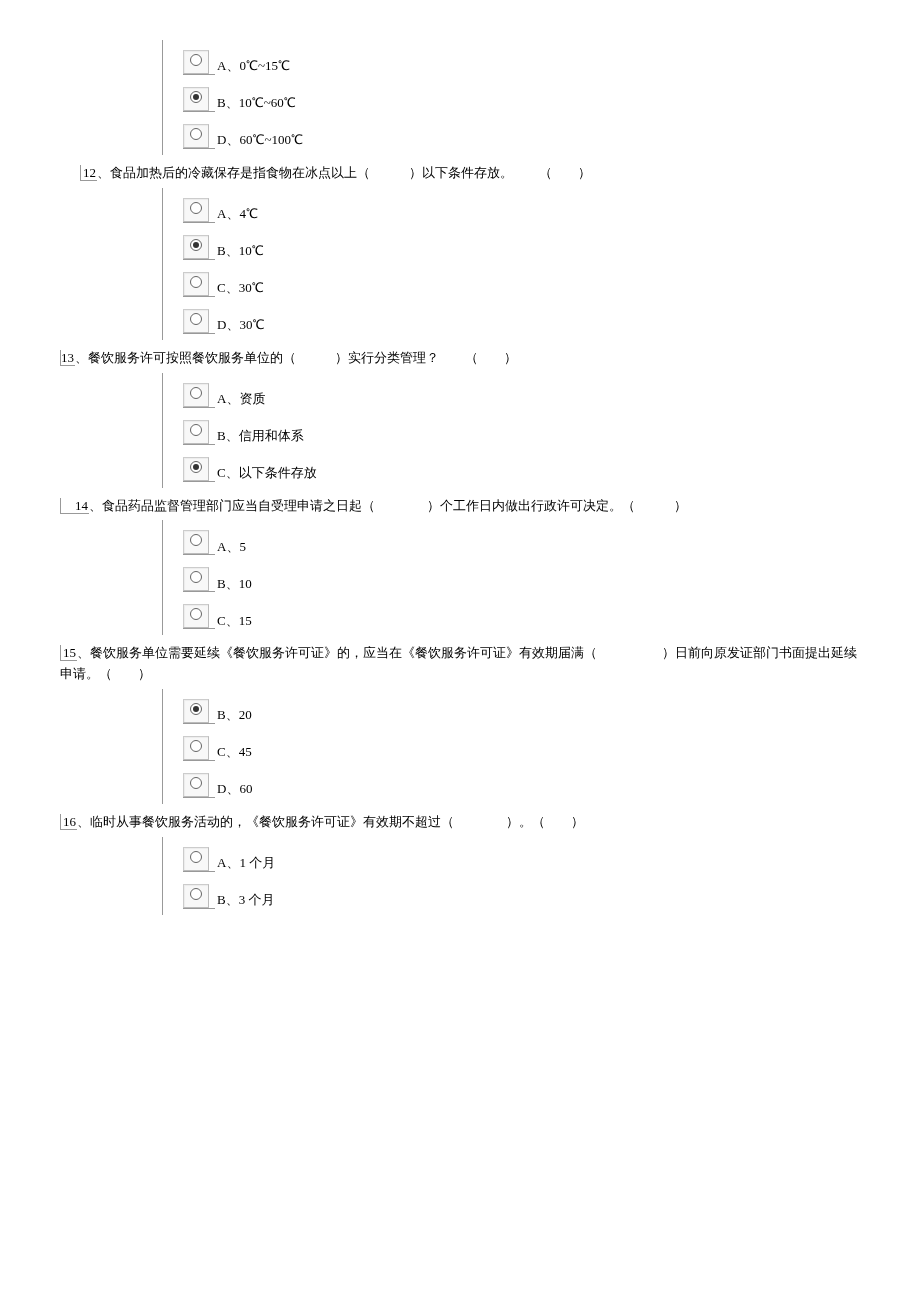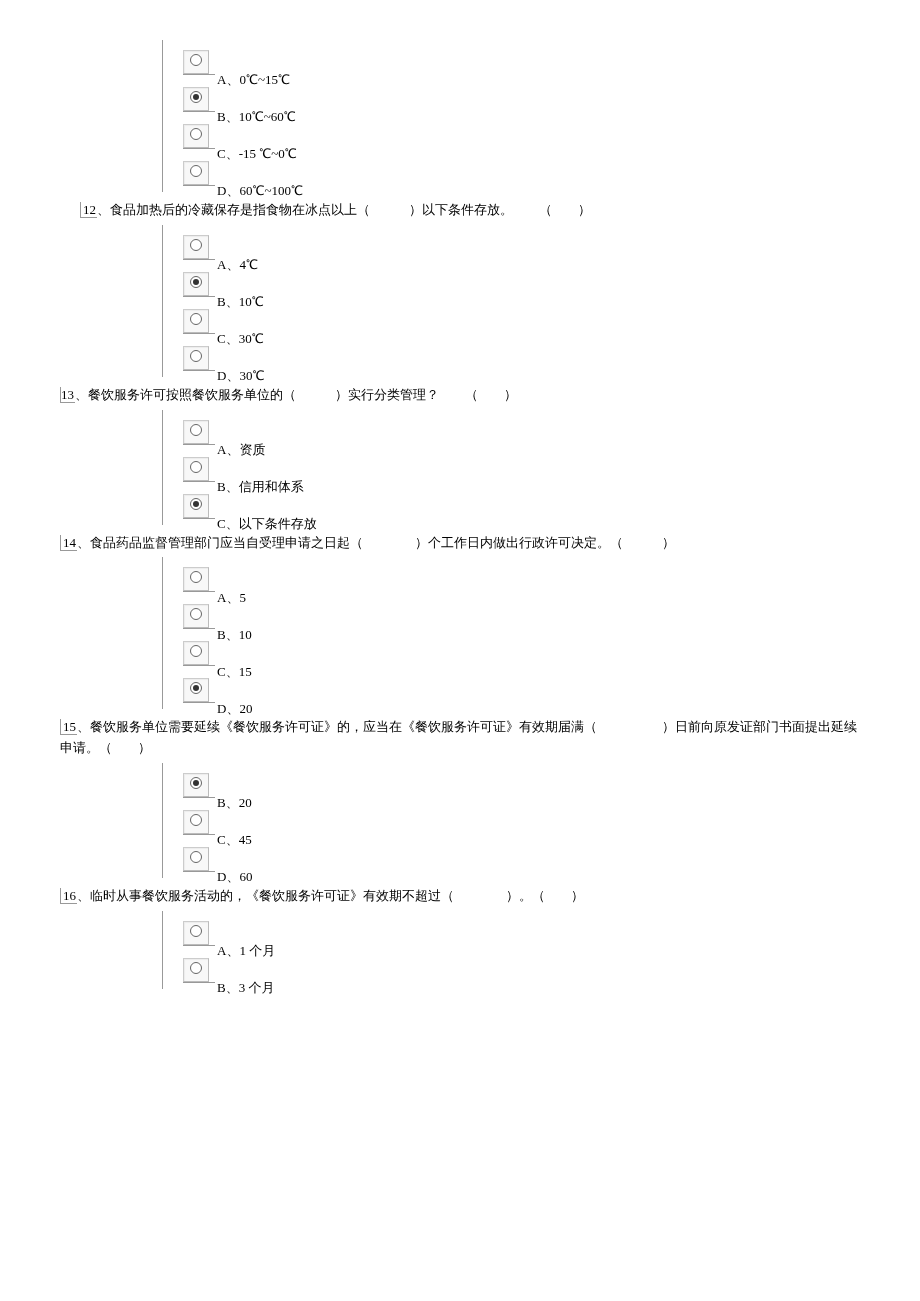--- a/index.html
+++ b/index.html
@@ -69,21 +69,21 @@
     }
     .radio-underline {
       border-bottom: 1px solid #999;
       display: inline-block;
       padding-bottom: 0;
       min-width: 26px;
     }
     .option-label {
       margin-left: 2px;
       position: relative;
-      top: 16px;
+      top: 2px;
     }
   </style>
 </head>
 <body>
 
 <div id="content">
     <div class="question-block">
       <div class="options-container">
         <div class="option-row">
           <span class="radio-underline">
@@ -100,28 +100,20 @@
             </span>
           </span>
           <span class="option-label"><span>B</span><span>、</span><span>10℃~60℃</span></span>
         </div>
         <div class="option-row">
           <span class="radio-underline">
             <span class="radio-wrapper">
               <span class="radio-circle"></span>
             </span>
           </span>
-          <span class="option-label"><span>C</span><span>、</span><span>-15 ℃~0℃</span></span>
-        </div>
-        <div class="option-row">
-          <span class="radio-underline">
-            <span class="radio-wrapper">
-              <span class="radio-circle"></span>
-            </span>
-          </span>
           <span class="option-label"><span>D</span><span>、</span><span>60℃~100℃</span></span>
         </div>
       </div>
     </div>
     <div class="question-block">
       <div class="question-text"><span style="border-bottom: 1px solid rgb(153, 153, 153); border-left: 1px solid rgb(153, 153, 153); padding-left: 2px; padding-right: 1px; margin-left: 20px;">12</span><span>、食品加热后的冷藏保存是指食物在冰点以上（　　　）以下条件存放。　　（　　）</span></div>
       <div class="options-container">
         <div class="option-row">
           <span class="radio-underline">
             <span class="radio-wrapper">
@@ -179,21 +171,21 @@
           <span class="radio-underline">
             <span class="radio-wrapper">
               <span class="radio-circle selected"></span>
             </span>
           </span>
           <span class="option-label"><span>C</span><span>、</span><span>以下条件存放</span></span>
         </div>
       </div>
     </div>
     <div class="question-block">
-      <div class="question-text"><span style="border-bottom: 1px solid rgb(153, 153, 153); border-left: 1px solid rgb(153, 153, 153); padding-left: 2px; padding-right: 1px;">14</span><span>、食品药品监督管理部门应当自受理申请之日起（　　　　）个工作日内做出行政许可决定。（　　　）</span></div>
+      <div class="question-text"><span style="border-bottom: 1px solid rgb(153, 153, 153); border-left: 1px solid rgb(153, 153, 153); padding-left: 14px; padding-right: 1px;">14</span><span>、食品药品监督管理部门应当自受理申请之日起（　　　　）个工作日内做出行政许可决定。（　　　）</span></div>
       <div class="options-container">
         <div class="option-row">
           <span class="radio-underline">
             <span class="radio-wrapper">
               <span class="radio-circle"></span>
             </span>
           </span>
           <span class="option-label"><span>A</span><span>、</span><span>5</span></span>
         </div>
         <div class="option-row">
@@ -204,28 +196,20 @@
           </span>
           <span class="option-label"><span>B</span><span>、</span><span>10</span></span>
         </div>
         <div class="option-row">
           <span class="radio-underline">
             <span class="radio-wrapper">
               <span class="radio-circle"></span>
             </span>
           </span>
           <span class="option-label"><span>C</span><span>、</span><span>15</span></span>
-        </div>
-        <div class="option-row">
-          <span class="radio-underline">
-            <span class="radio-wrapper">
-              <span class="radio-circle selected"></span>
-            </span>
-          </span>
-          <span class="option-label"><span>D</span><span>、</span><span>20</span></span>
         </div>
       </div>
     </div>
     <div class="question-block">
       <div class="question-text"><span style="border-bottom: 1px solid rgb(153, 153, 153); border-left: 1px solid rgb(153, 153, 153); padding-left: 2px; padding-right: 1px;">15</span><span>、餐饮服务单位需要延续《餐饮服务许可证》的，应当在《餐饮服务许可证》有效期届满（　　　　　）日前向原发证部门书面提出延续申请。（　　）</span></div>
       <div class="options-container">
         <div class="option-row">
           <span class="radio-underline">
             <span class="radio-wrapper">
               <span class="radio-circle selected"></span>

